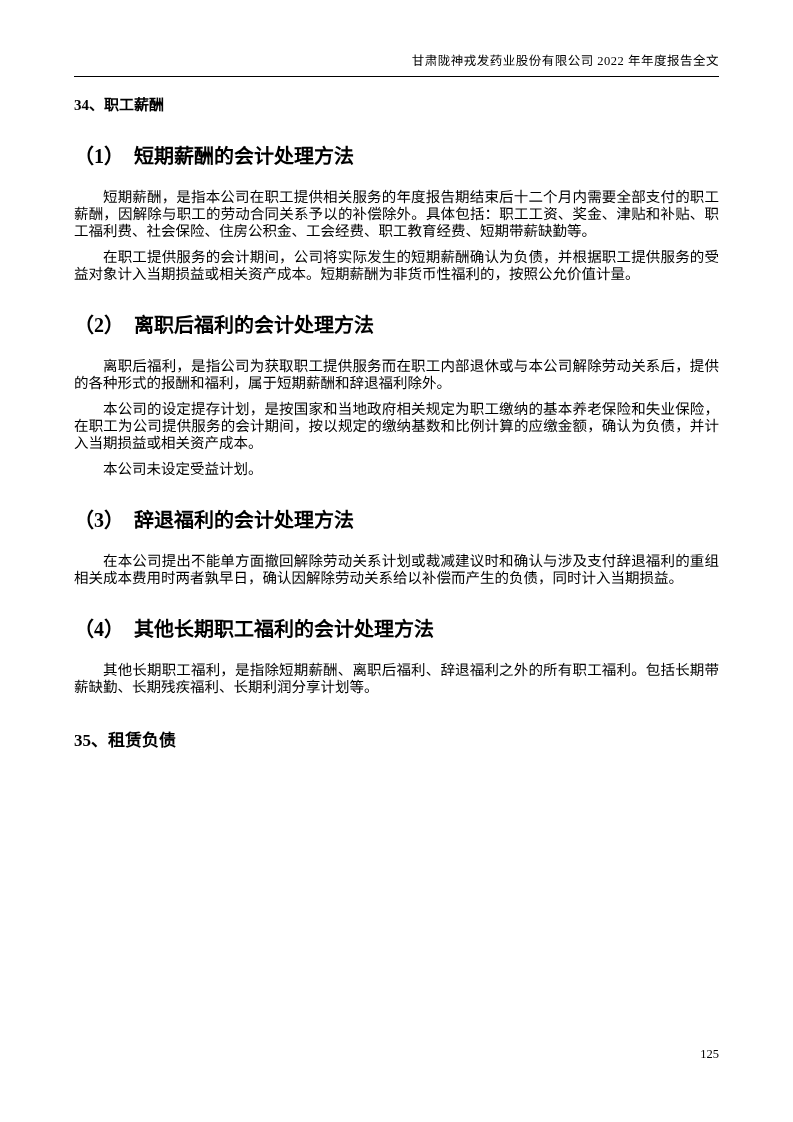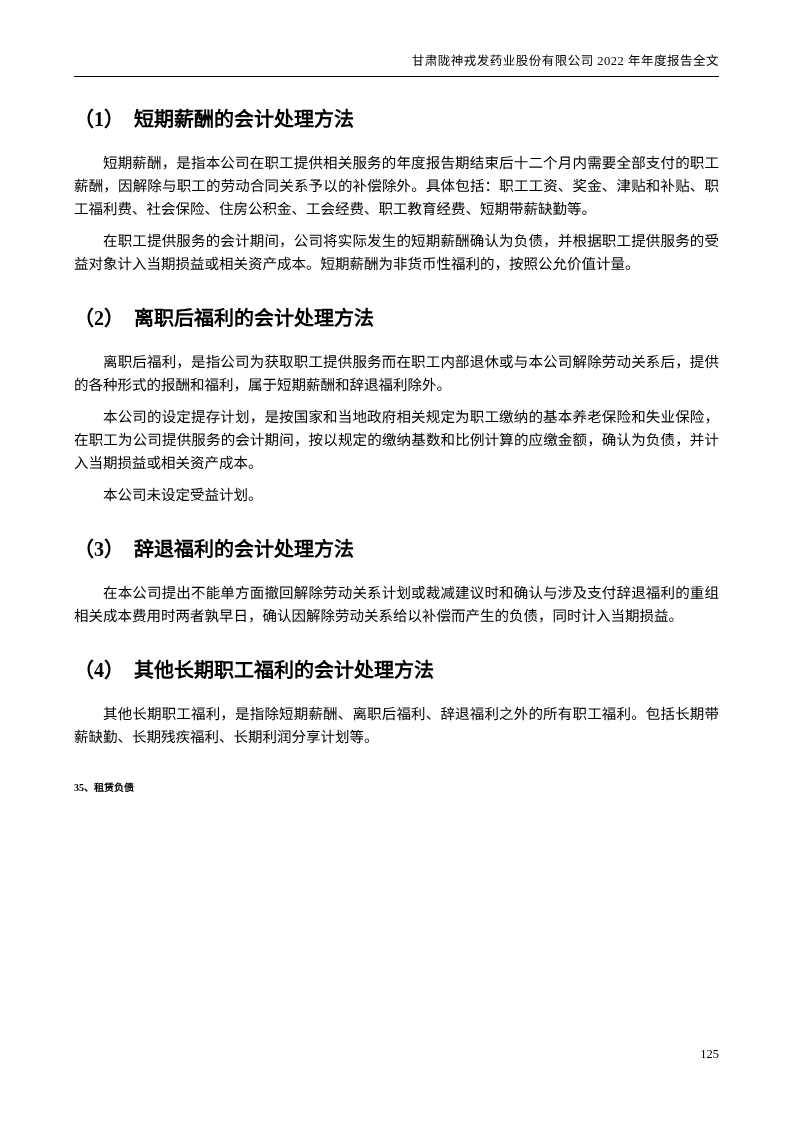--- a/index.html
+++ b/index.html
@@ -30,27 +30,27 @@
     font-weight: bold;
     margin: 16px 0 26px 0;
   }
   .sub-title {
     font-size: 20px;
     font-weight: bold;
     margin: 26px 0 20px 0;
   }
   p.para {
     font-size: 14.5px;
-    line-height: 23px;
+    line-height: 17px;
     text-indent: 2em;
     text-align: justify;
     margin: 0 0 9px 0;
   }
   .sec-title-last {
-    font-size: 10px;
+    font-size: 17px;
     font-weight: bold;
     margin: 30px 0 16px 0;
   }
   .page-footer {
     position: absolute;
     right: 74px;
     bottom: 60px;
     font-size: 12.5px;
     margin-left: 36px;
   }
@@ -58,20 +58,21 @@
 </head>
 <body>
 
 <div class="page">
   <div class="content">
 
     <div class="doc-header">
       <span>甘肃陇神戎发药业股份有限公司 2022 年年度报告全文</span>
     </div>
 
+    <div class="sec-title">34、职工薪酬</div>
 
     <div class="sub-title">（1）　短期薪酬的会计处理方法</div>
     <p class="para">短期薪酬，是指本公司在职工提供相关服务的年度报告期结束后十二个月内需要全部支付的职工薪酬，因解除与职工的劳动合同关系予以的补偿除外。具体包括：职工工资、奖金、津贴和补贴、职工福利费、社会保险、住房公积金、工会经费、职工教育经费、短期带薪缺勤等。</p>
     <p class="para">在职工提供服务的会计期间，公司将实际发生的短期薪酬确认为负债，并根据职工提供服务的受益对象计入当期损益或相关资产成本。短期薪酬为非货币性福利的，按照公允价值计量。</p>
 
     <div class="sub-title">（2）　离职后福利的会计处理方法</div>
     <p class="para">离职后福利，是指公司为获取职工提供服务而在职工内部退休或与本公司解除劳动关系后，提供的各种形式的报酬和福利，属于短期薪酬和辞退福利除外。</p>
     <p class="para">本公司的设定提存计划，是按国家和当地政府相关规定为职工缴纳的基本养老保险和失业保险，在职工为公司提供服务的会计期间，按以规定的缴纳基数和比例计算的应缴金额，确认为负债，并计入当期损益或相关资产成本。</p>
     <p class="para">本公司未设定受益计划。</p>
 

